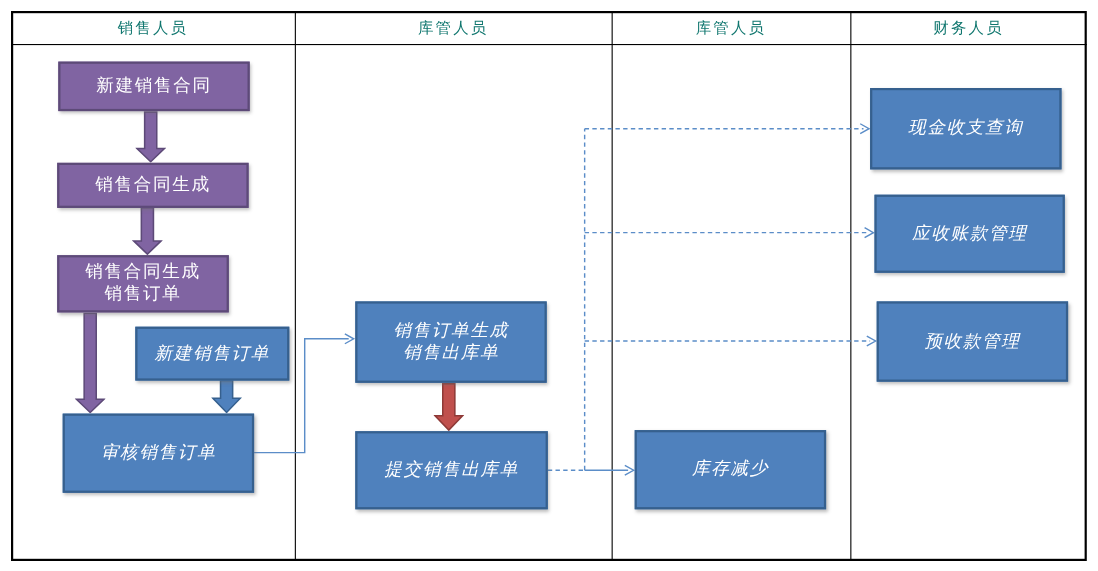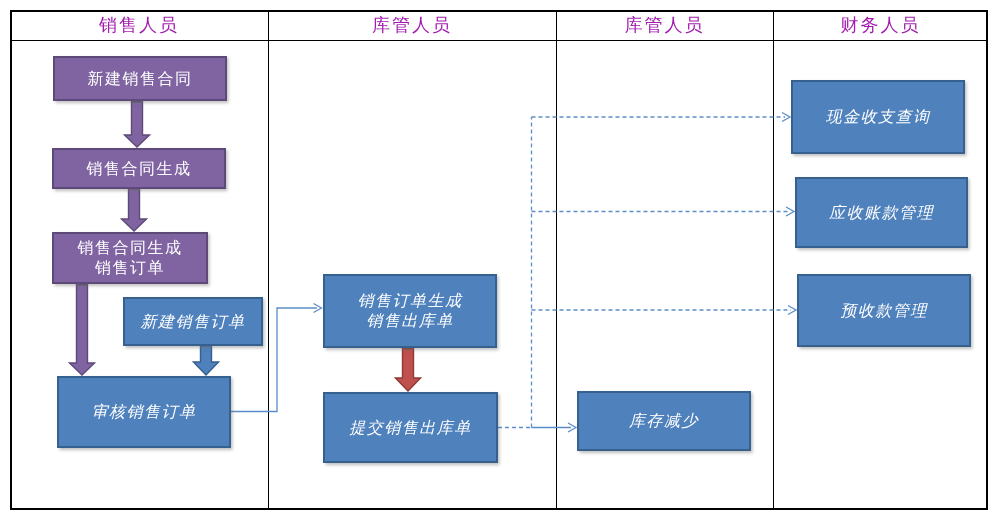--- a/index.html
+++ b/index.html
@@ -7,21 +7,21 @@
     position:relative;width:998px;height:519px;background:#ffffff;overflow:hidden;
     font-family:"Liberation Sans","DejaVu Sans",sans-serif;
   }
   
   .frame{position:absolute;left:10px;top:10px;width:978px;height:500px;
     border:2px solid #000;box-sizing:border-box;}
   .hline{position:absolute;background:#000;height:1px;}
   .vline{position:absolute;background:#000;width:1px;}
   .lane-header{
     position:absolute;top:10px;height:30px;line-height:31px;text-align:center;
-    color:#a21caf;font-size:18px;letter-spacing:2px;
+    color:#0f766e;font-size:14px;letter-spacing:2px;
   }
   
   .node{
     position:absolute;box-sizing:border-box;border:2px solid;
     display:flex;flex-direction:column;align-items:center;justify-content:center;
     color:#fff;font-size:16px;letter-spacing:1.5px;text-align:center;line-height:20px;
     box-shadow:1.5px 2px 3px rgba(110,110,110,.45);
   }
   .purple{background:var(--purple_fill,#8064A2);border-color:var(--purple_border,#5d4a78);}
   .blue{background:var(--blue_fill,#4F81BD);border-color:var(--blue_border,#36608e);font-style:italic;}
@@ -98,21 +98,21 @@
   </div>
 
   <div class="node blue" style="left:323px;top:274px;width:174px;height:74px;">
     <span>销售订单生成</span>
     <span>销售出库单</span>
   </div>
   <div class="node blue" style="left:323px;top:392px;width:175px;height:71px;align-items:center;">
     <span>提交销售出库单</span>
   </div>
 
-  <div class="node blue" style="left:577px;top:391px;width:174px;height:60px;">
+  <div class="node blue" style="left:577px;top:391px;width:174px;height:72px;">
     <span>库存减少</span>
   </div>
 
   <div class="node blue" style="left:791px;top:80px;width:174px;height:74px;">
     <span>现金收支查询</span>
   </div>
   <div class="node blue" style="left:795px;top:177px;width:173px;height:71px;">
     <span>应收账款管理</span>
   </div>
   <div class="node blue" style="left:797px;top:274px;width:174px;height:73px;">

